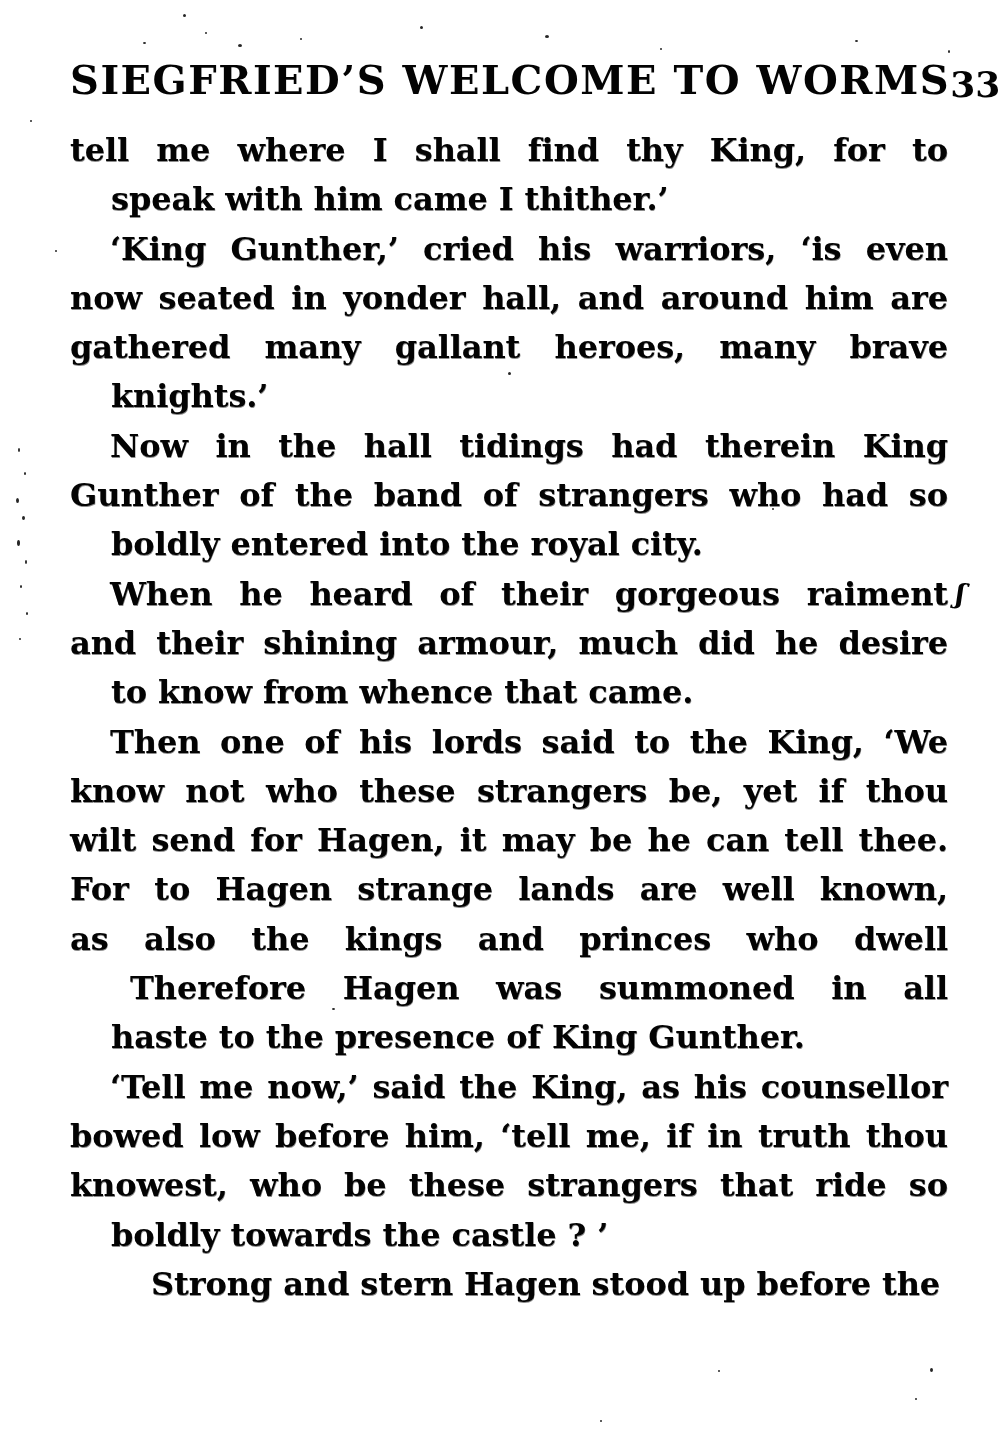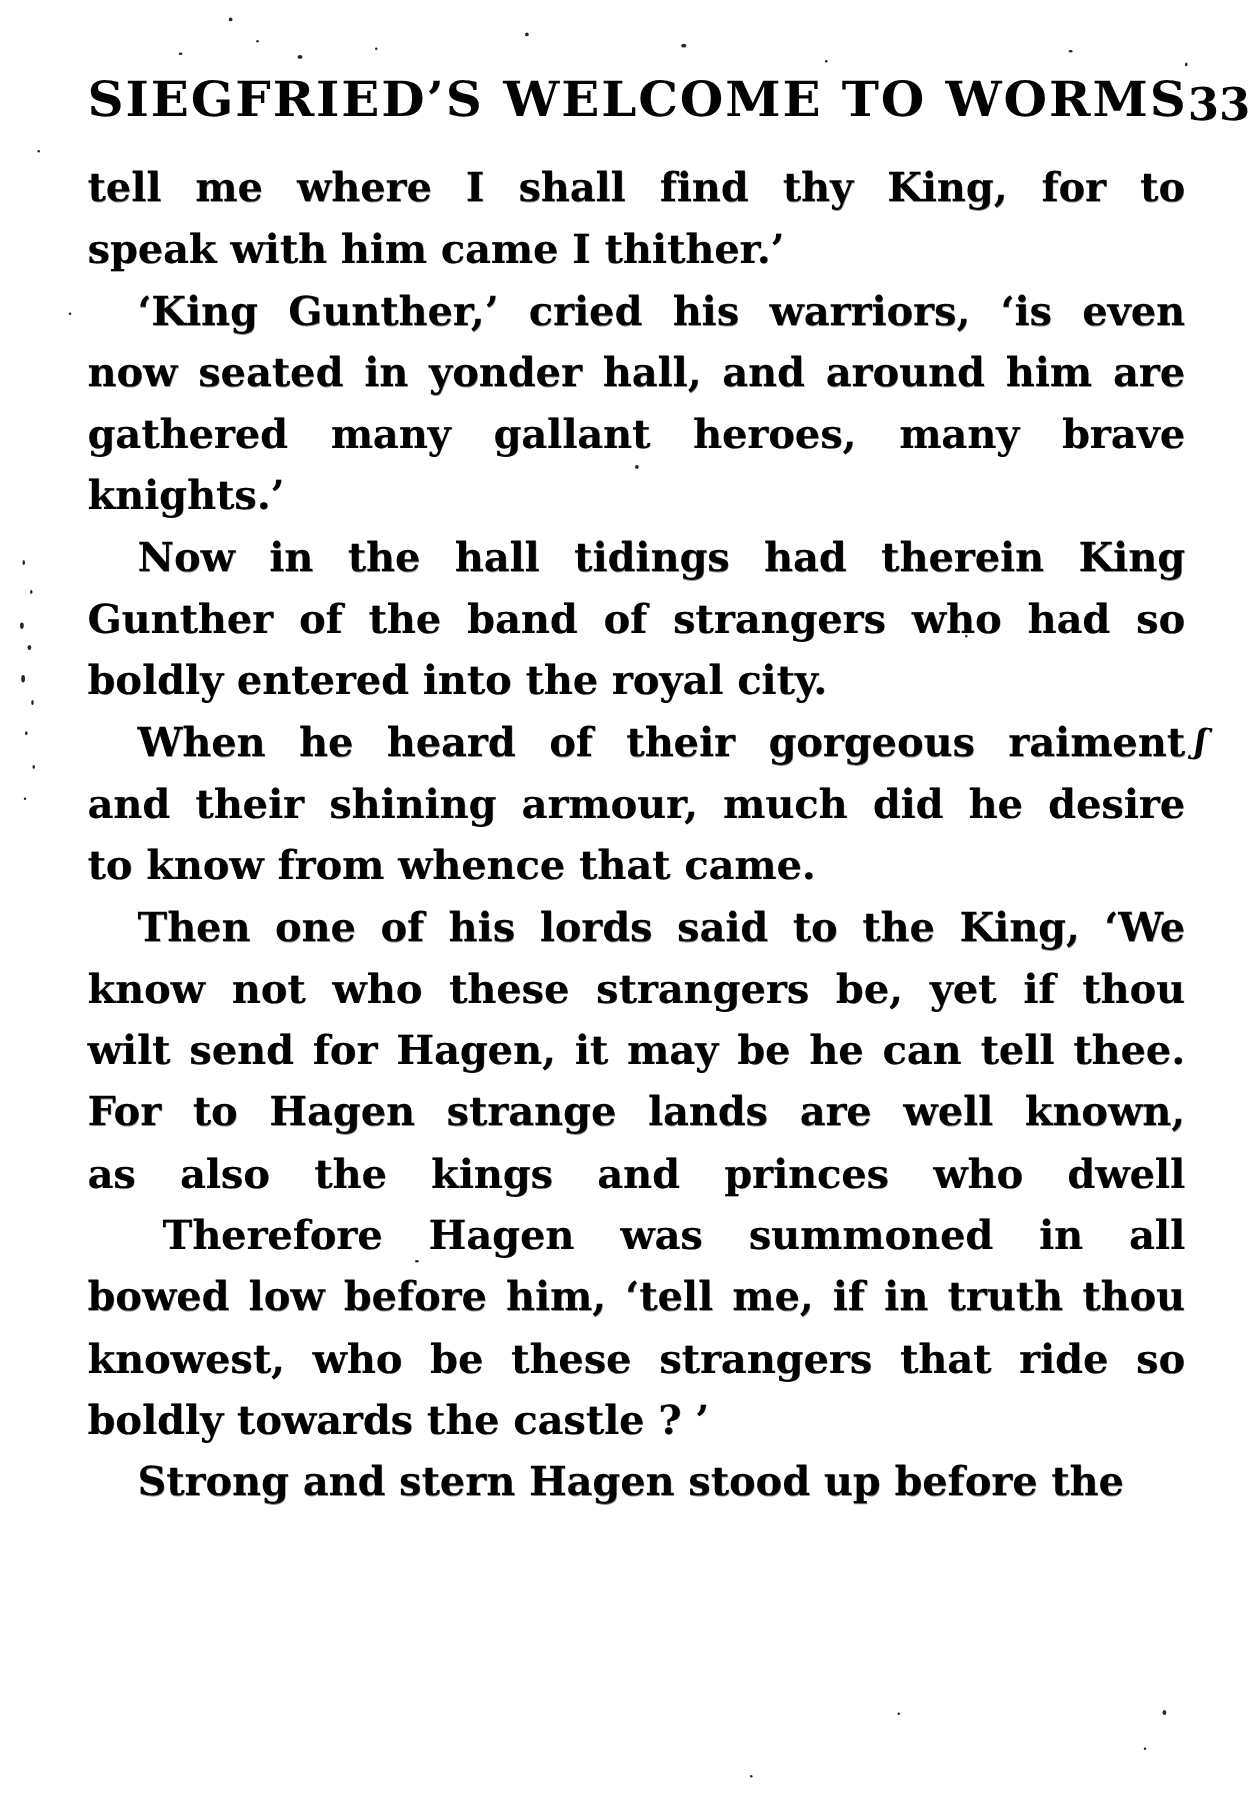--- a/index.html
+++ b/index.html
@@ -48,21 +48,21 @@
     font-size: 32px;
     font-weight: 700;
     line-height: 49.3px;
     letter-spacing: -0.1px;
     text-shadow: 0.4px 0.5px 0.4px rgba(0,0,0,0.45);
     filter: blur(0.22px);
   }
   .text-block p { margin: 0; }
   .line { display: block; }
   .jl { text-align: justify; text-align-last: justify; }
-  .ll { text-align: left; text-align-last: left; }
+  .ll { text-align: left; text-align-last: left; margin-left: 41px; }
   .fi { text-indent: 40px; }
   .fi2 { text-indent: 60px; }
   
   .speck {
     position: absolute;
     background: #000;
     border-radius: 50%;
     opacity: 0.85;
   }
   .ink-artifact {
@@ -115,23 +115,25 @@
     <p>
       <span class="line jl fi">Then one of his lords said to the King, ‘We</span>
       <span class="line jl">know not who these strangers be, yet if thou</span>
       <span class="line jl">wilt send for Hagen, it may be he can tell thee.</span>
       <span class="line jl">For to Hagen strange lands are well known,</span>
       <span class="line jl">as also the kings and princes who dwell</span>
     </p>
 
     <p>
       <span class="line jl fi2">Therefore Hagen was summoned in all</span>
+      <span class="line ll">haste to the presence of King Gunther.</span>
     </p>
 
     <p>
+      <span class="line jl fi">‘Tell me now,’ said the King, as his counsellor</span>
       <span class="line jl">bowed low before him, ‘tell me, if in truth thou</span>
       <span class="line jl">knowest, who be these strangers that ride so</span>
       <span class="line ll">boldly towards the castle ? ’</span>
     </p>
 
     <p>
       <span class="line ll fi">Strong and stern Hagen stood up before the</span>
     </p>
 
   </div>

